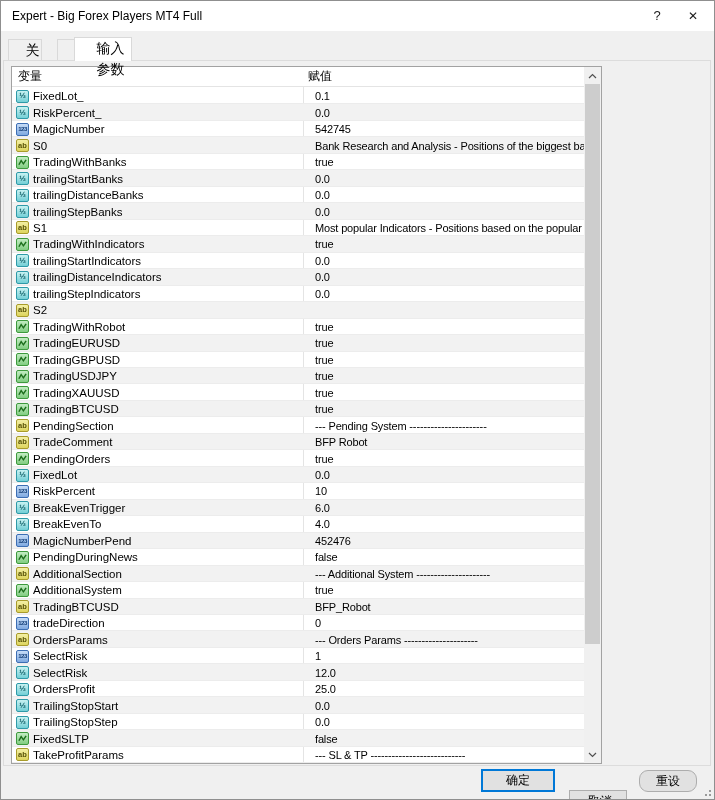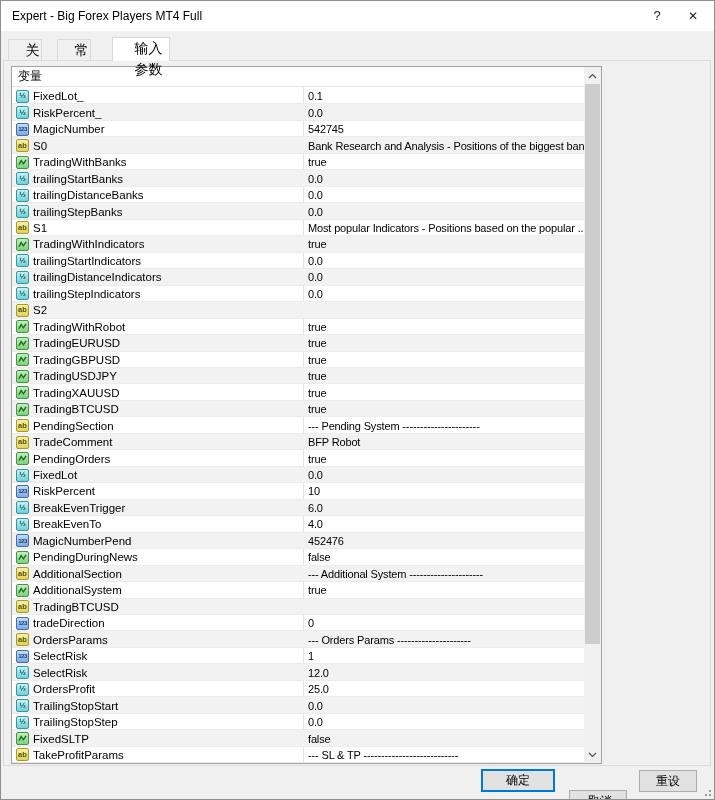--- a/index.html
+++ b/index.html
@@ -12,36 +12,36 @@
   .title { position:absolute; left:11px; top:8px; font-size:12px; white-space:nowrap; }
   .tb-btn { position:absolute; top:0; width:34px; height:30px; text-align:center; line-height:30px; font-size:13px; color:#1a1a1a; cursor:default; }
   .tb-help { right:40px; }
   .tb-close { right:4px; font-size:12px; }
 
   
   .tab { position:absolute; top:38px; height:22px; background:#f0f0f0; border:1px solid #d9d9d9; border-bottom:none; text-align:center; line-height:21px; font-size:14px; z-index:1;padding-left:15px; }
   .tab.active { top:36px; height:24px; background:#fff; z-index:3; }
   .tab-about { left:7px;  width:34px; }
   .tab-common{ left:56px; width:34px; }
-  .tab-inputs{ left:73px; width:58px;margin-left:38px; }
+  .tab-inputs{ left:73px; width:58px; }
 
   
   .page { position:absolute; left:2px; top:59px; width:708px; height:706px; background:#f0f0f0; border:1px solid #dcdcdc; z-index:2;text-decoration:underline; }
 
   
   .ptable { position:absolute; left:7px; top:5px; width:591px; height:698px; background:#fff; border:1px solid #a2a2a2; }
   .vline { position:absolute; left:291px; top:0; bottom:0; width:1px; background:#e4e4e4; }
   .hdr { position:absolute; left:0; top:0; width:573px; height:20px; background:#fff; border-bottom:1px solid #e4e4e4; display:flex; }
   .hdr .h1 { width:291px; padding-left:6px; line-height:19px; }
   .hdr .h2 { flex:1; padding-left:5px; line-height:19px; }
   .rows { position:absolute; left:0; top:21px; width:573px; }
   .row { display:flex; height:16.48px; box-shadow:inset 0 -1px #ececec; align-items:center; }
   .row.alt { background:#f2f2f2; }
   .cell-var { width:291px; padding-left:4px; display:flex; align-items:center; overflow:hidden; white-space:nowrap; }
-  .cell-val { flex:1; padding-left:5px; overflow:hidden; white-space:nowrap; font-size:11px; letter-spacing:-0.15px; }
+  .cell-val { flex:1; padding-left:12px; overflow:hidden; white-space:nowrap; font-size:11px; letter-spacing:-0.15px; }
   .pname { margin-left:4px; font-size:11.5px; }
   .picon { flex:0 0 13px; width:13px; height:13px; border-radius:2px; font-size:7px; font-weight:bold; text-align:center; line-height:12px; display:inline-flex; align-items:center; justify-content:center; }
   .t-double { background:linear-gradient(#c8f2f2,#74cfd6); border:1px solid #2e9aa8; color:#07565e; font-size:8px; }
   .t-int    { background:linear-gradient(#c6dcf7,#7fa9e0); border:1px solid #3c6eb4; color:#0f3a74; font-size:6px; letter-spacing:-0.5px; }
   .t-string { background:linear-gradient(#f3efa4,#ddd45e); border:1px solid #a89b2a; color:#575208; font-size:7.5px; }
   .t-bool   { background:linear-gradient(#c2ecc2,#82cd82); border:1px solid #3d9a3d; }
 
   
   .sbar { position:absolute; right:0; top:0; width:17px; height:100%; background:#f0f0f0; }
   .sbtn { position:absolute; left:0; width:17px; height:17px; display:flex; align-items:center; justify-content:center; }
@@ -49,21 +49,21 @@
   .sthumb { position:absolute; left:1px; top:17px; width:15px; height:560px; background:#cdcdcd; }
 
   
   .btn { position:absolute; background:#e1e1e1; border:1px solid #adadad; text-align:center; font-size:12px; cursor:default; }
   .btn-load { left:605px; top:708px; width:100px; height:25px; line-height:23px; }
   .btn-save { left:605px; top:738px; width:100px; height:25px; line-height:23px; }
 
   
   .btn-ok     { left:480px; top:768px; width:74px; height:23px; line-height:19px; border:2px solid #0078d7; }
   .btn-cancel { left:568px; top:789px; width:58px; height:32px; line-height:20px;font-style:italic; }
-  .btn-reset  { left:638px; top:769px; width:58px; height:22px; line-height:20px; }
+  .btn-reset  { left:638px; top:769px; width:58px; height:22px; line-height:20px;border-radius:9px; }
 
   .grip { position:absolute; right:2px; bottom:2px; width:10px; height:10px; }
 </style>
 </head>
 <body>
 
 <div class="dialog">
 
   <div class="titlebar">
     <span class="title">Expert - Big Forex Players MT4 Full</span>
@@ -73,20 +73,21 @@
 
   <div class="tab tab-about">关于</div>
   <div class="tab tab-common">常用</div>
   <div class="tab tab-inputs active">输入参数</div>
 
   <div class="page">
     <div class="ptable">
       <div class="vline"></div>
       <div class="hdr">
         <div class="h1">变量</div>
+        <div class="h2">赋值</div>
       </div>
       <div class="rows" id="rows">
           <div class="row">
             <div class="cell-var">
               <span class="picon t-double">½</span>
               <span class="pname">FixedLot_</span>
             </div>
             <div class="cell-val">0.1</div>
           </div>
           <div class="row alt">
@@ -341,20 +342,21 @@
               </span>
               <span class="pname">AdditionalSystem</span>
             </div>
             <div class="cell-val">true</div>
           </div>
           <div class="row alt">
             <div class="cell-var">
               <span class="picon t-string">ab</span>
               <span class="pname">TradingBTCUSD</span>
             </div>
+            <div class="cell-val">BFP_Robot</div>
           </div>
           <div class="row">
             <div class="cell-var">
               <span class="picon t-int">123</span>
               <span class="pname">tradeDirection</span>
             </div>
             <div class="cell-val">0</div>
           </div>
           <div class="row alt">
             <div class="cell-var">

